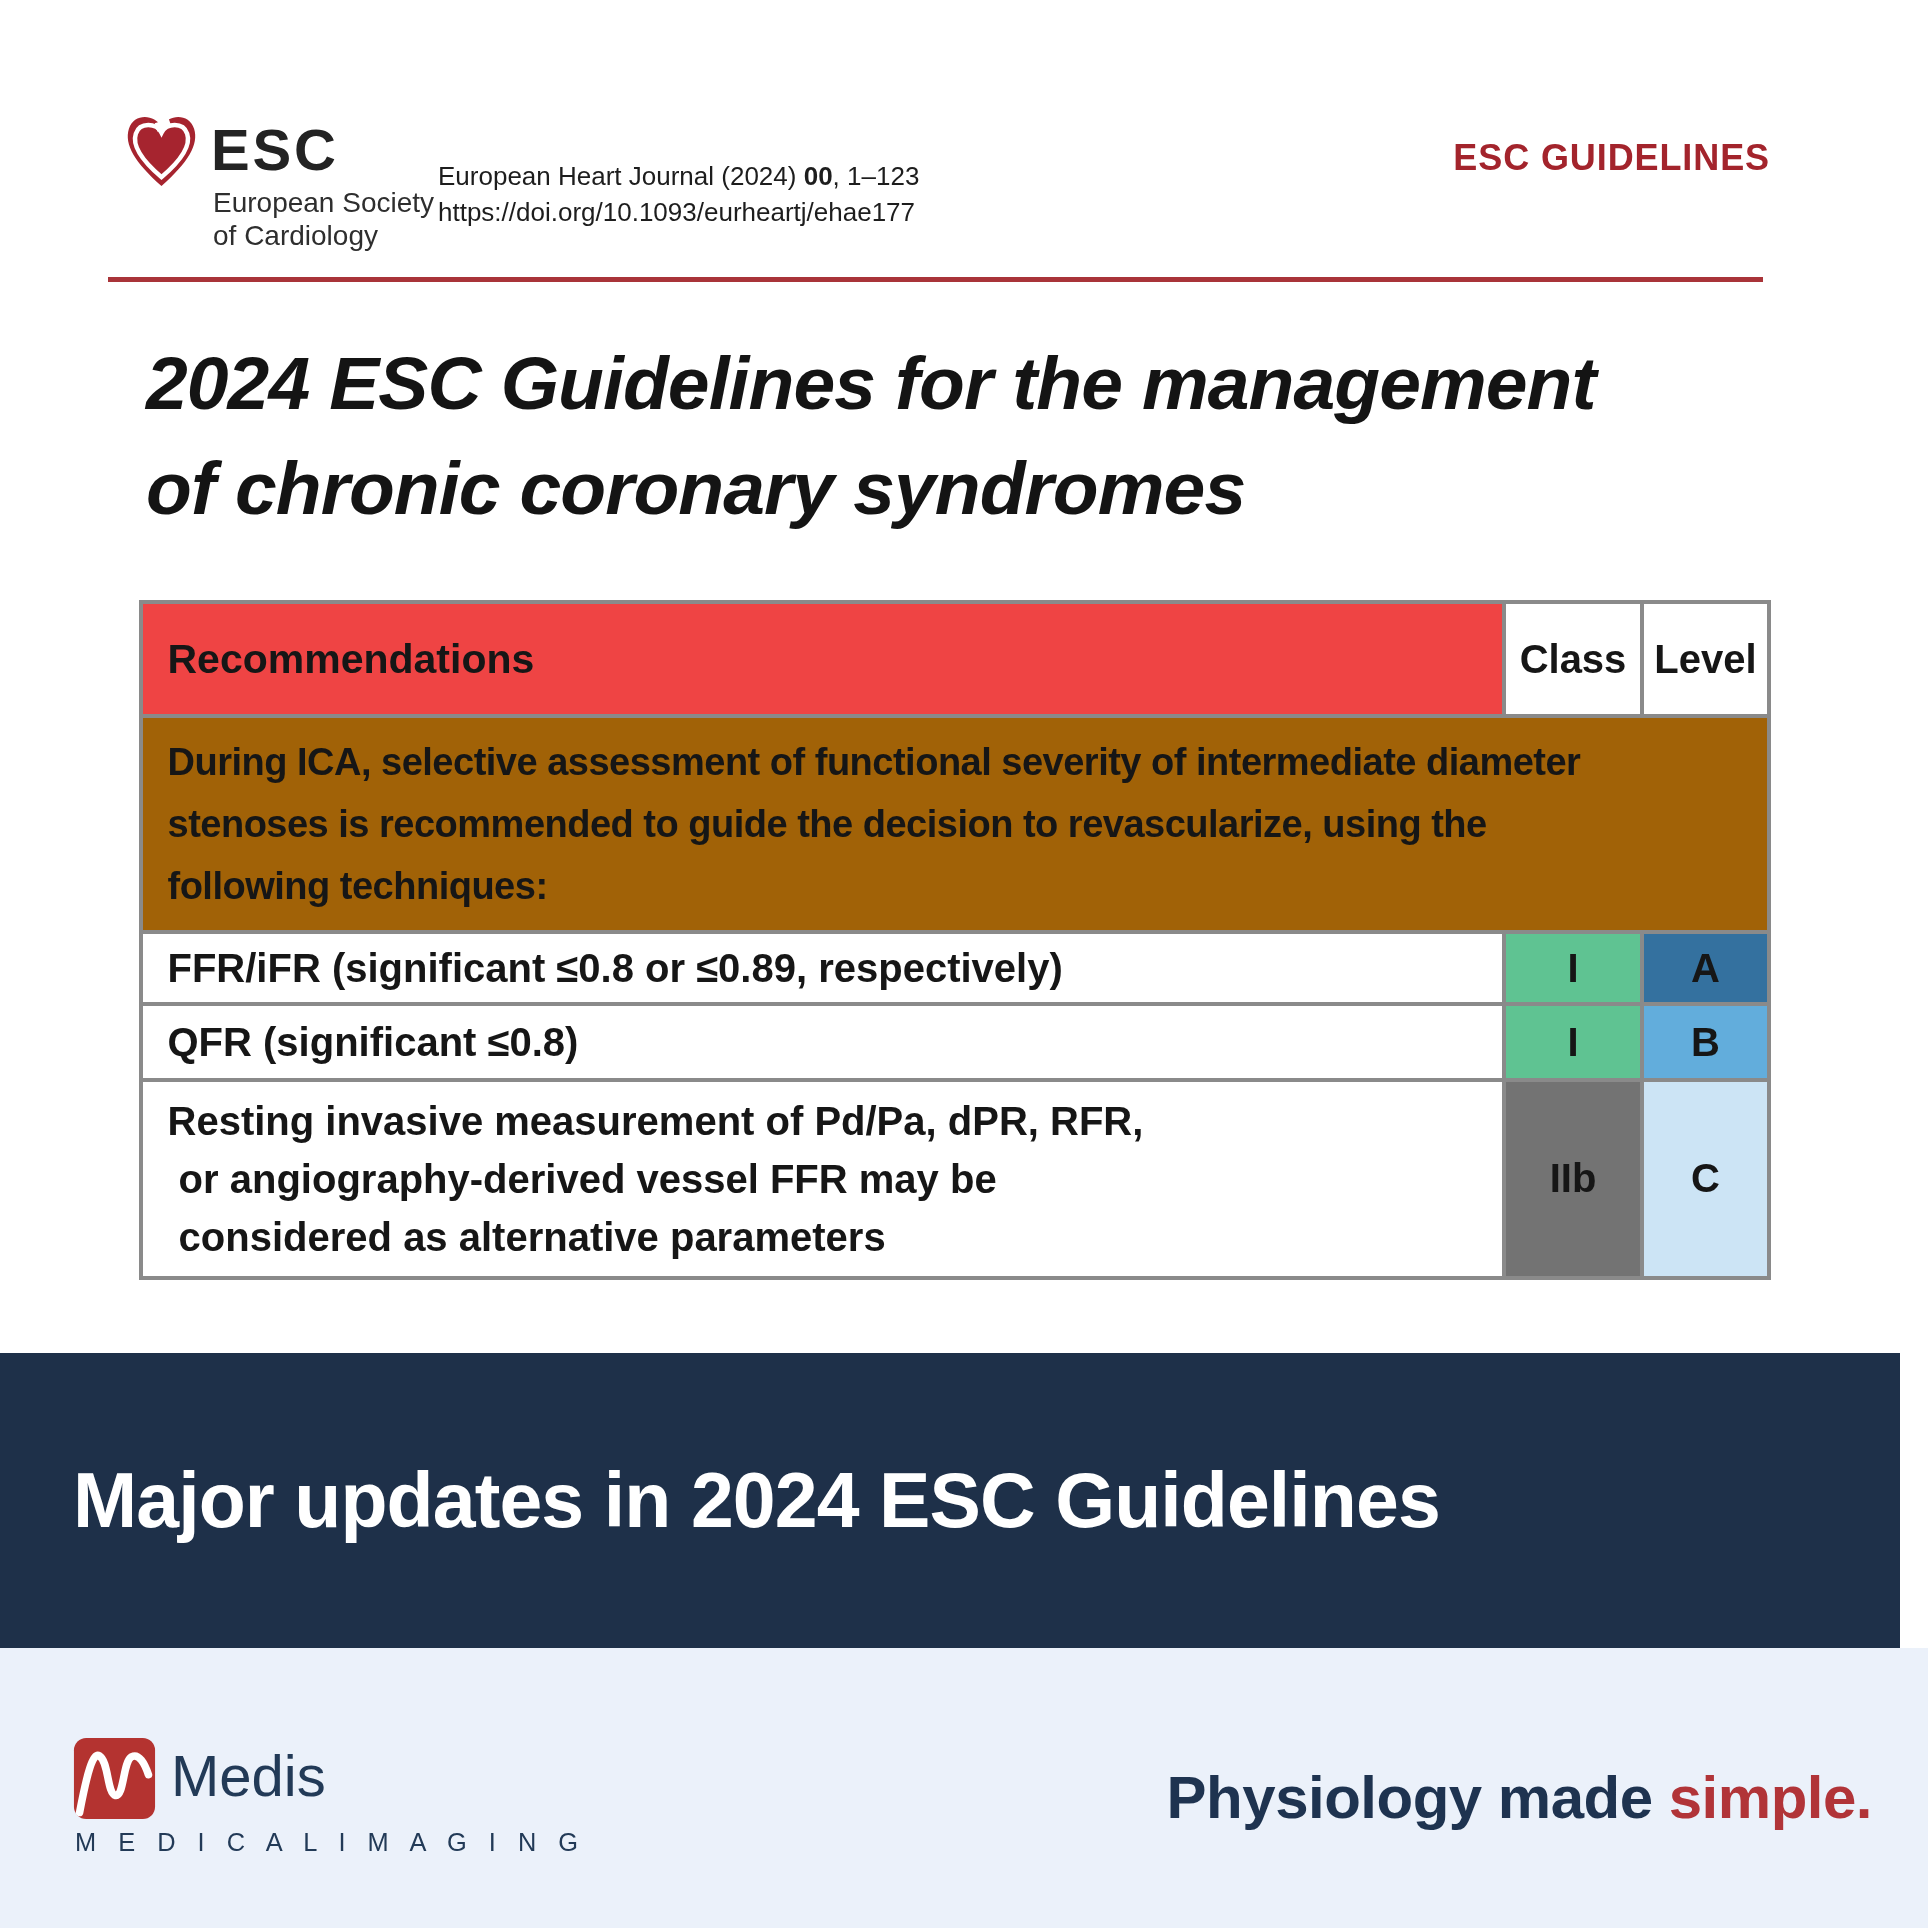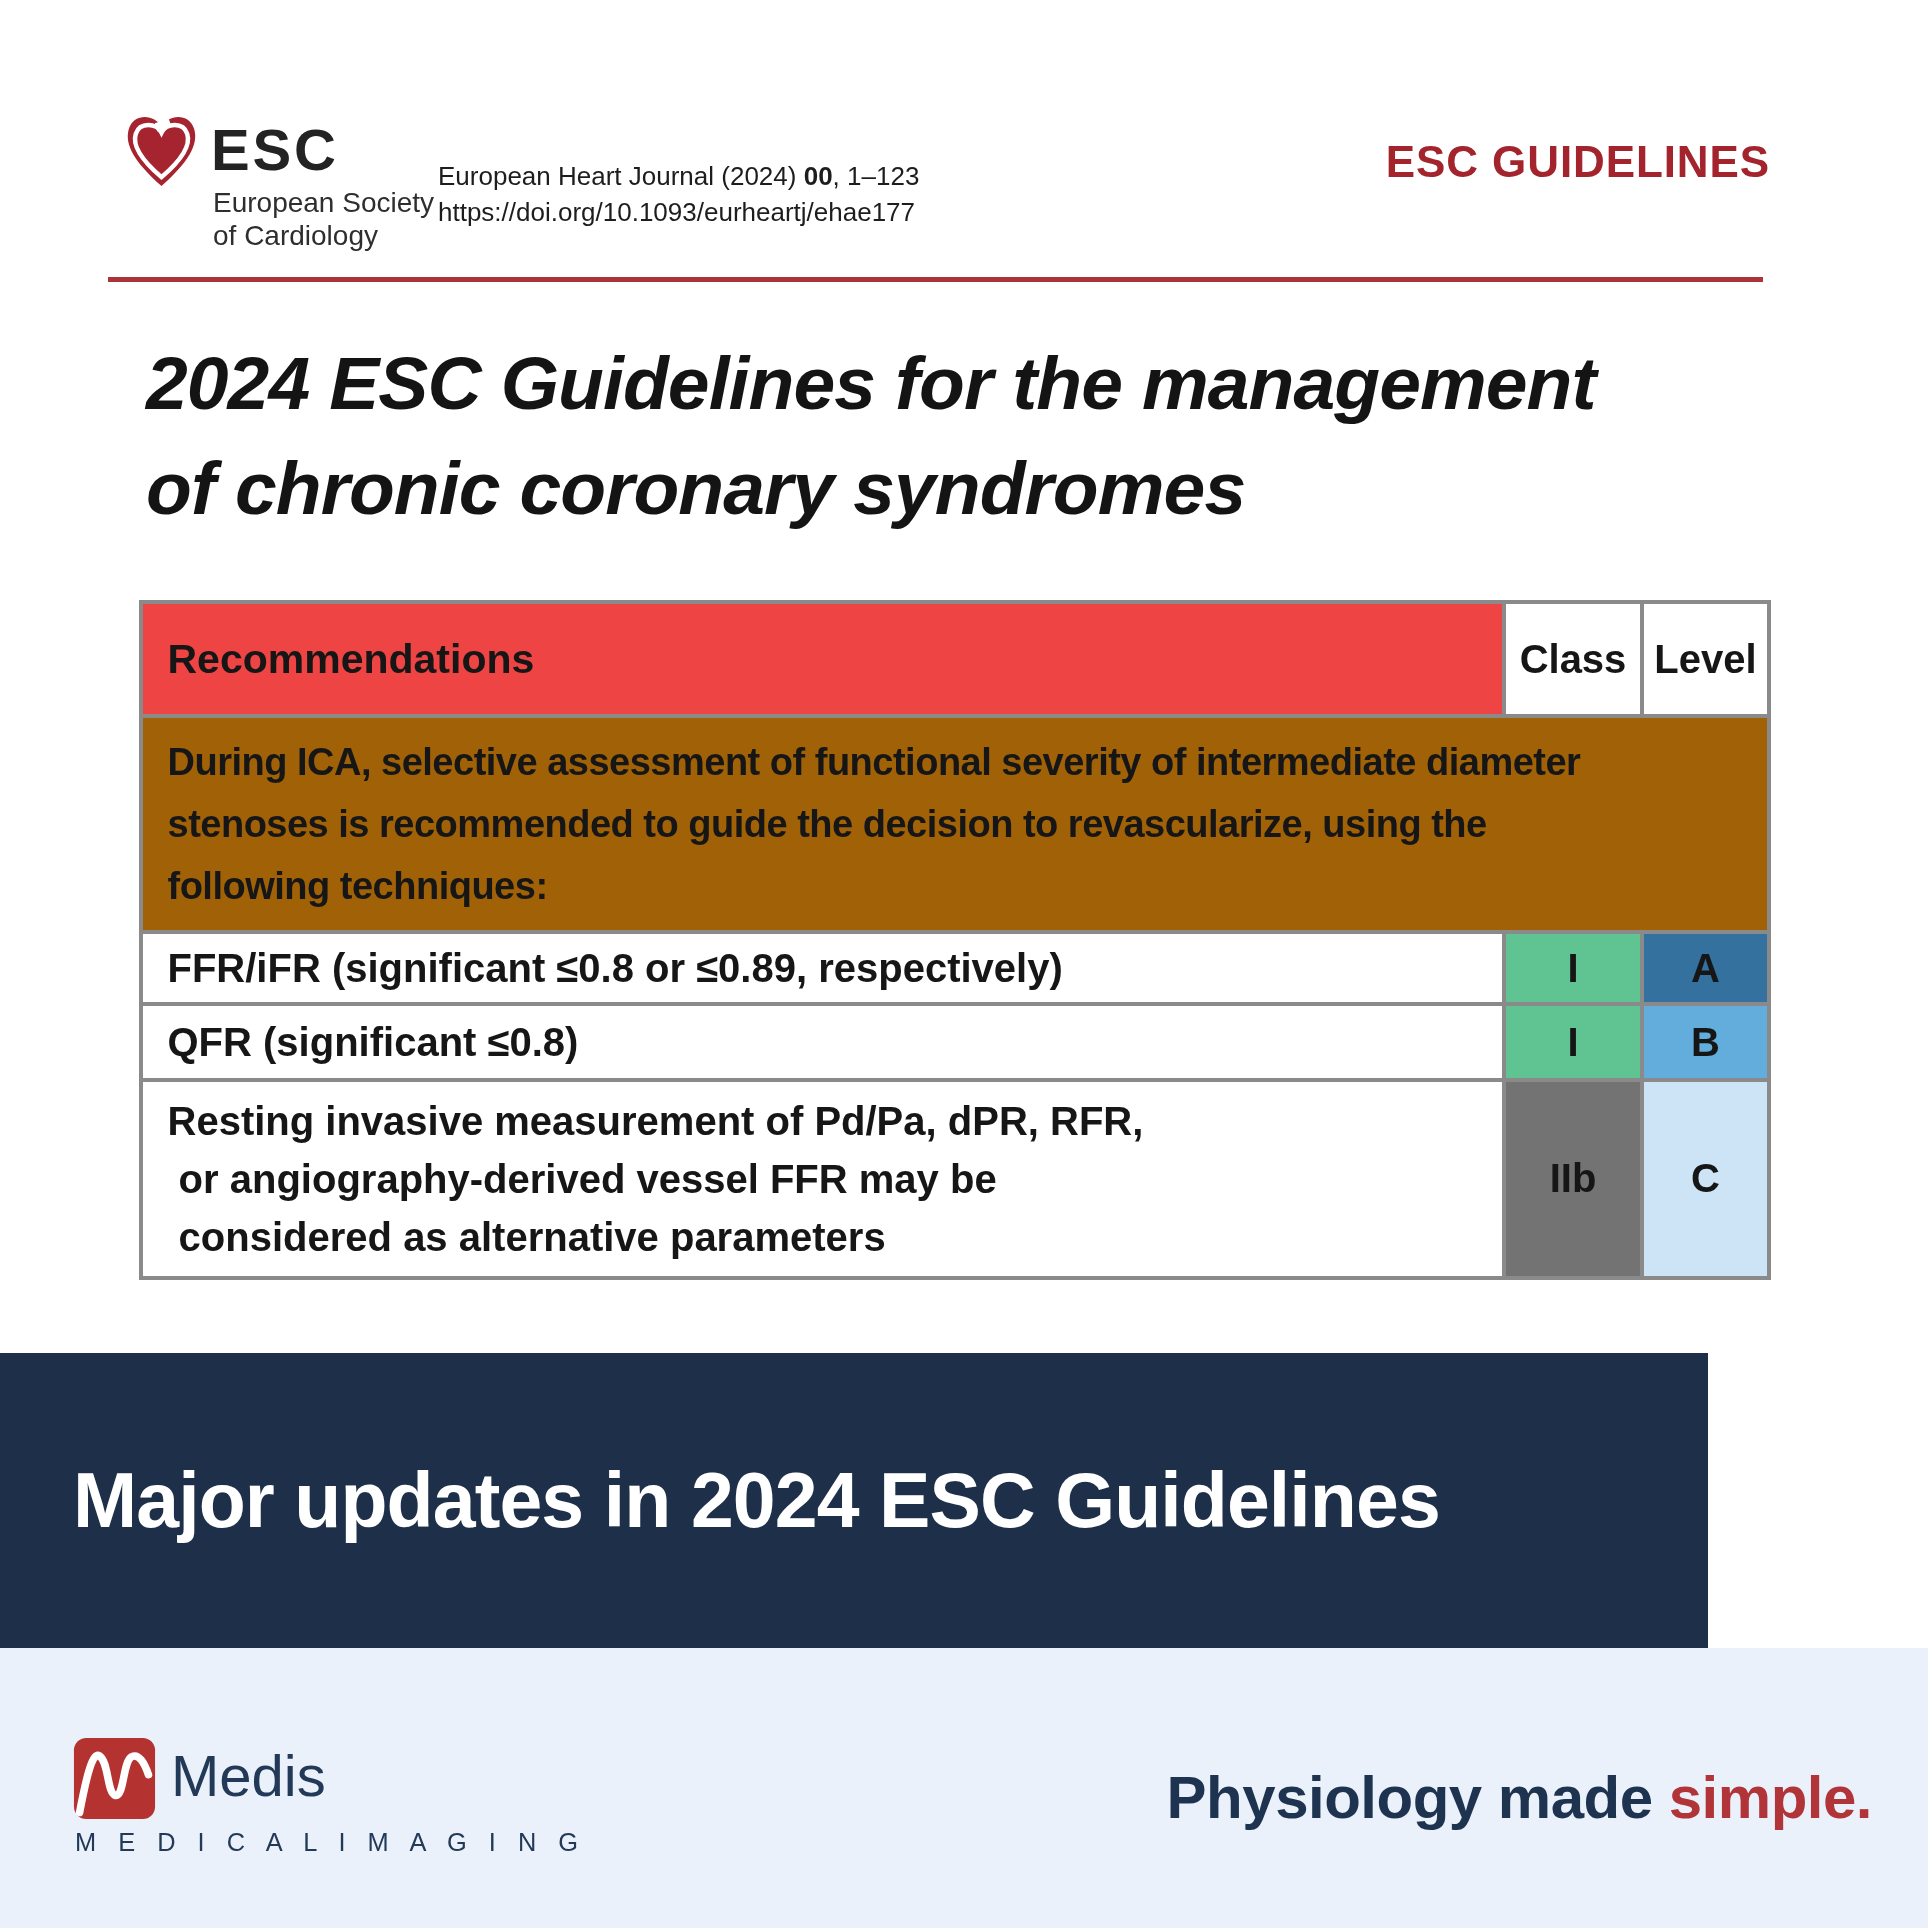--- a/index.html
+++ b/index.html
@@ -7,21 +7,21 @@
         font-family:"Liberation Sans",sans-serif;overflow:hidden;color:#1a1a1a;}
 
   
   .heart-logo{position:absolute;left:122px;top:109px;width:79px;height:83px;}
   .esc-acronym{position:absolute;left:211px;top:121px;font-size:58px;font-weight:bold;
                color:#232323;letter-spacing:2.8px;line-height:58px;}
   .esc-society{position:absolute;left:213px;top:186px;font-size:28px;color:#2e2e2e;line-height:33px;}
   .journal{position:absolute;left:438px;top:158px;font-size:26px;color:#1d1d1d;line-height:36px;}
   .journal .vol{font-weight:bold;}
   .journal a{color:#1d1d1d;text-decoration:none;}
-  .badge{position:absolute;right:158px;top:137px;font-size:44px;font-weight:bold;
+  .badge{position:absolute;right:158px;top:137px;font-size:36px;font-weight:bold;
          color:#A3242C;letter-spacing:0.9px;}
   .rule{position:absolute;left:108px;top:277px;width:1655px;height:4.7px;background:#A93439;}
 
   
   .title{position:absolute;left:146px;top:331px;font-size:75px;font-weight:bold;
          color:#141414;line-height:105px;letter-spacing:-0.9px;}
 
   
   .rec-table{position:absolute;left:139px;top:600px;width:1628px;
              border-collapse:collapse;table-layout:fixed;}
@@ -29,21 +29,21 @@
              vertical-align:middle;overflow:hidden;}
   .th-rec{font-size:41px;text-align:left;padding-left:24.5px;height:108px;background:#ef4444;}
   .th-c{font-size:40px;text-align:center;background:#ffffff;}
   .intro{background:#a16207;font-size:38px;line-height:62px;padding:13px 24.5px;
          white-space:pre-line;height:186px;letter-spacing:-0.5px;vertical-align:middle;}
   .row-text{font-size:40px;text-align:left;padding-left:24.5px;background:#ffffff;}
   .multiline{white-space:pre-line;line-height:58px;padding:9.4px 24.5px;height:175px;}
   .cell-badge{font-size:40px;text-align:center;color:#101010;}
 
   
-  .banner{position:absolute;left:0;top:1353px;width:1708px;height:295px;
+  .banner{position:absolute;left:0;top:1353px;width:1900px;height:295px;
           background:#1E3049;display:flex;align-items:center;}
   .banner-text{margin-left:73px;font-size:77px;font-weight:bold;color:#ffffff;letter-spacing:-0.9px;}
 
   
   .footer{position:absolute;left:0;top:1648px;width:1928px;height:281px;background:#EBF1FA;}
   .medis-mark{position:absolute;left:73px;top:1737px;width:83px;height:83px;}
   .medis-name{position:absolute;left:171px;top:1729px;font-size:58px;color:#223A57;line-height:94px;}
   .medis-sub{position:absolute;left:75px;top:1828px;font-size:25.4px;letter-spacing:7.5px;color:#223A57;}
   .tagline{position:absolute;right:56px;top:1763px;font-size:60px;font-weight:bold;letter-spacing:-0.5px;}
   .tagline .navy{color:#1E3350;}

